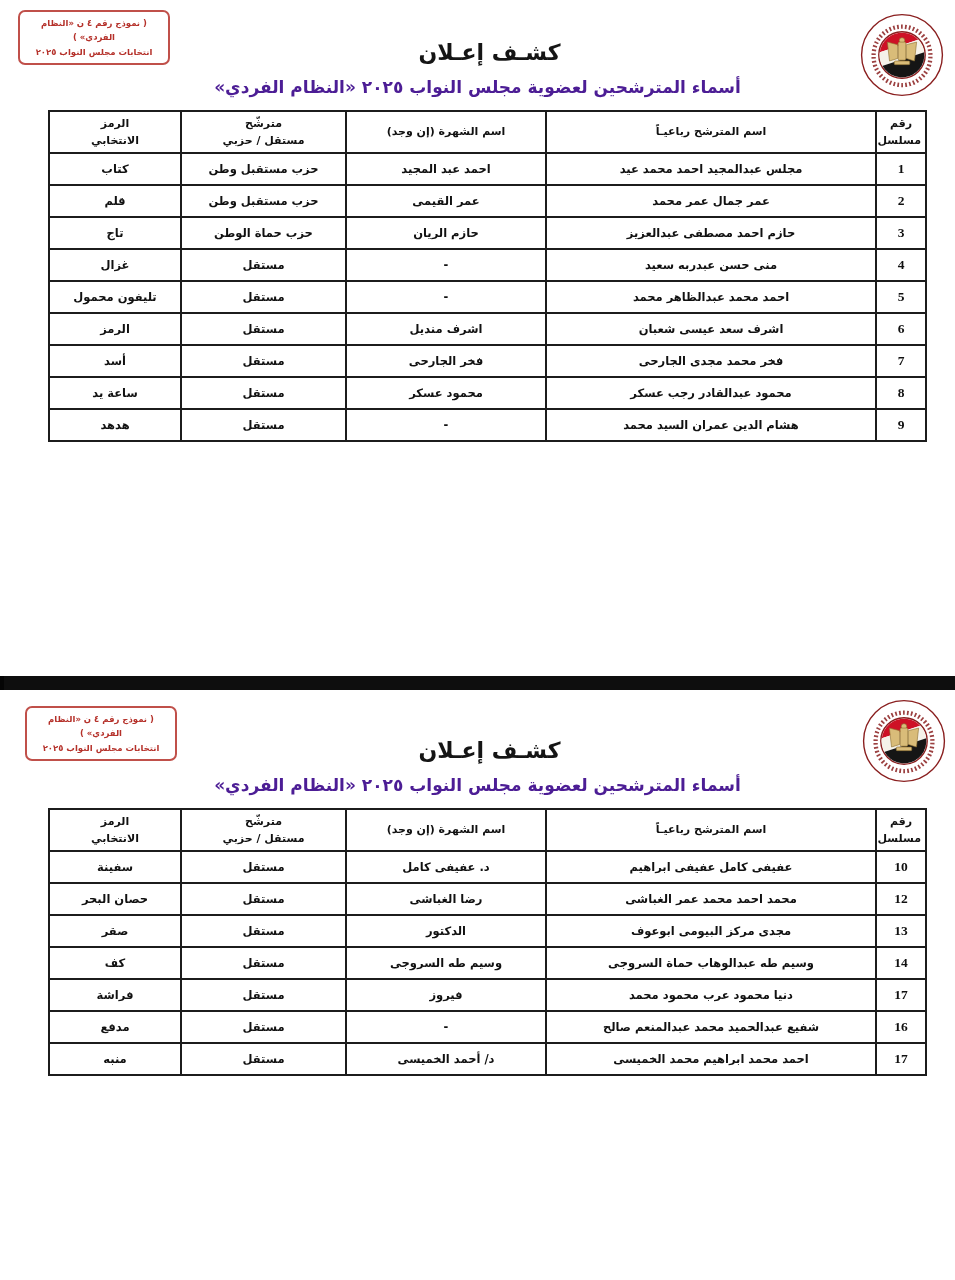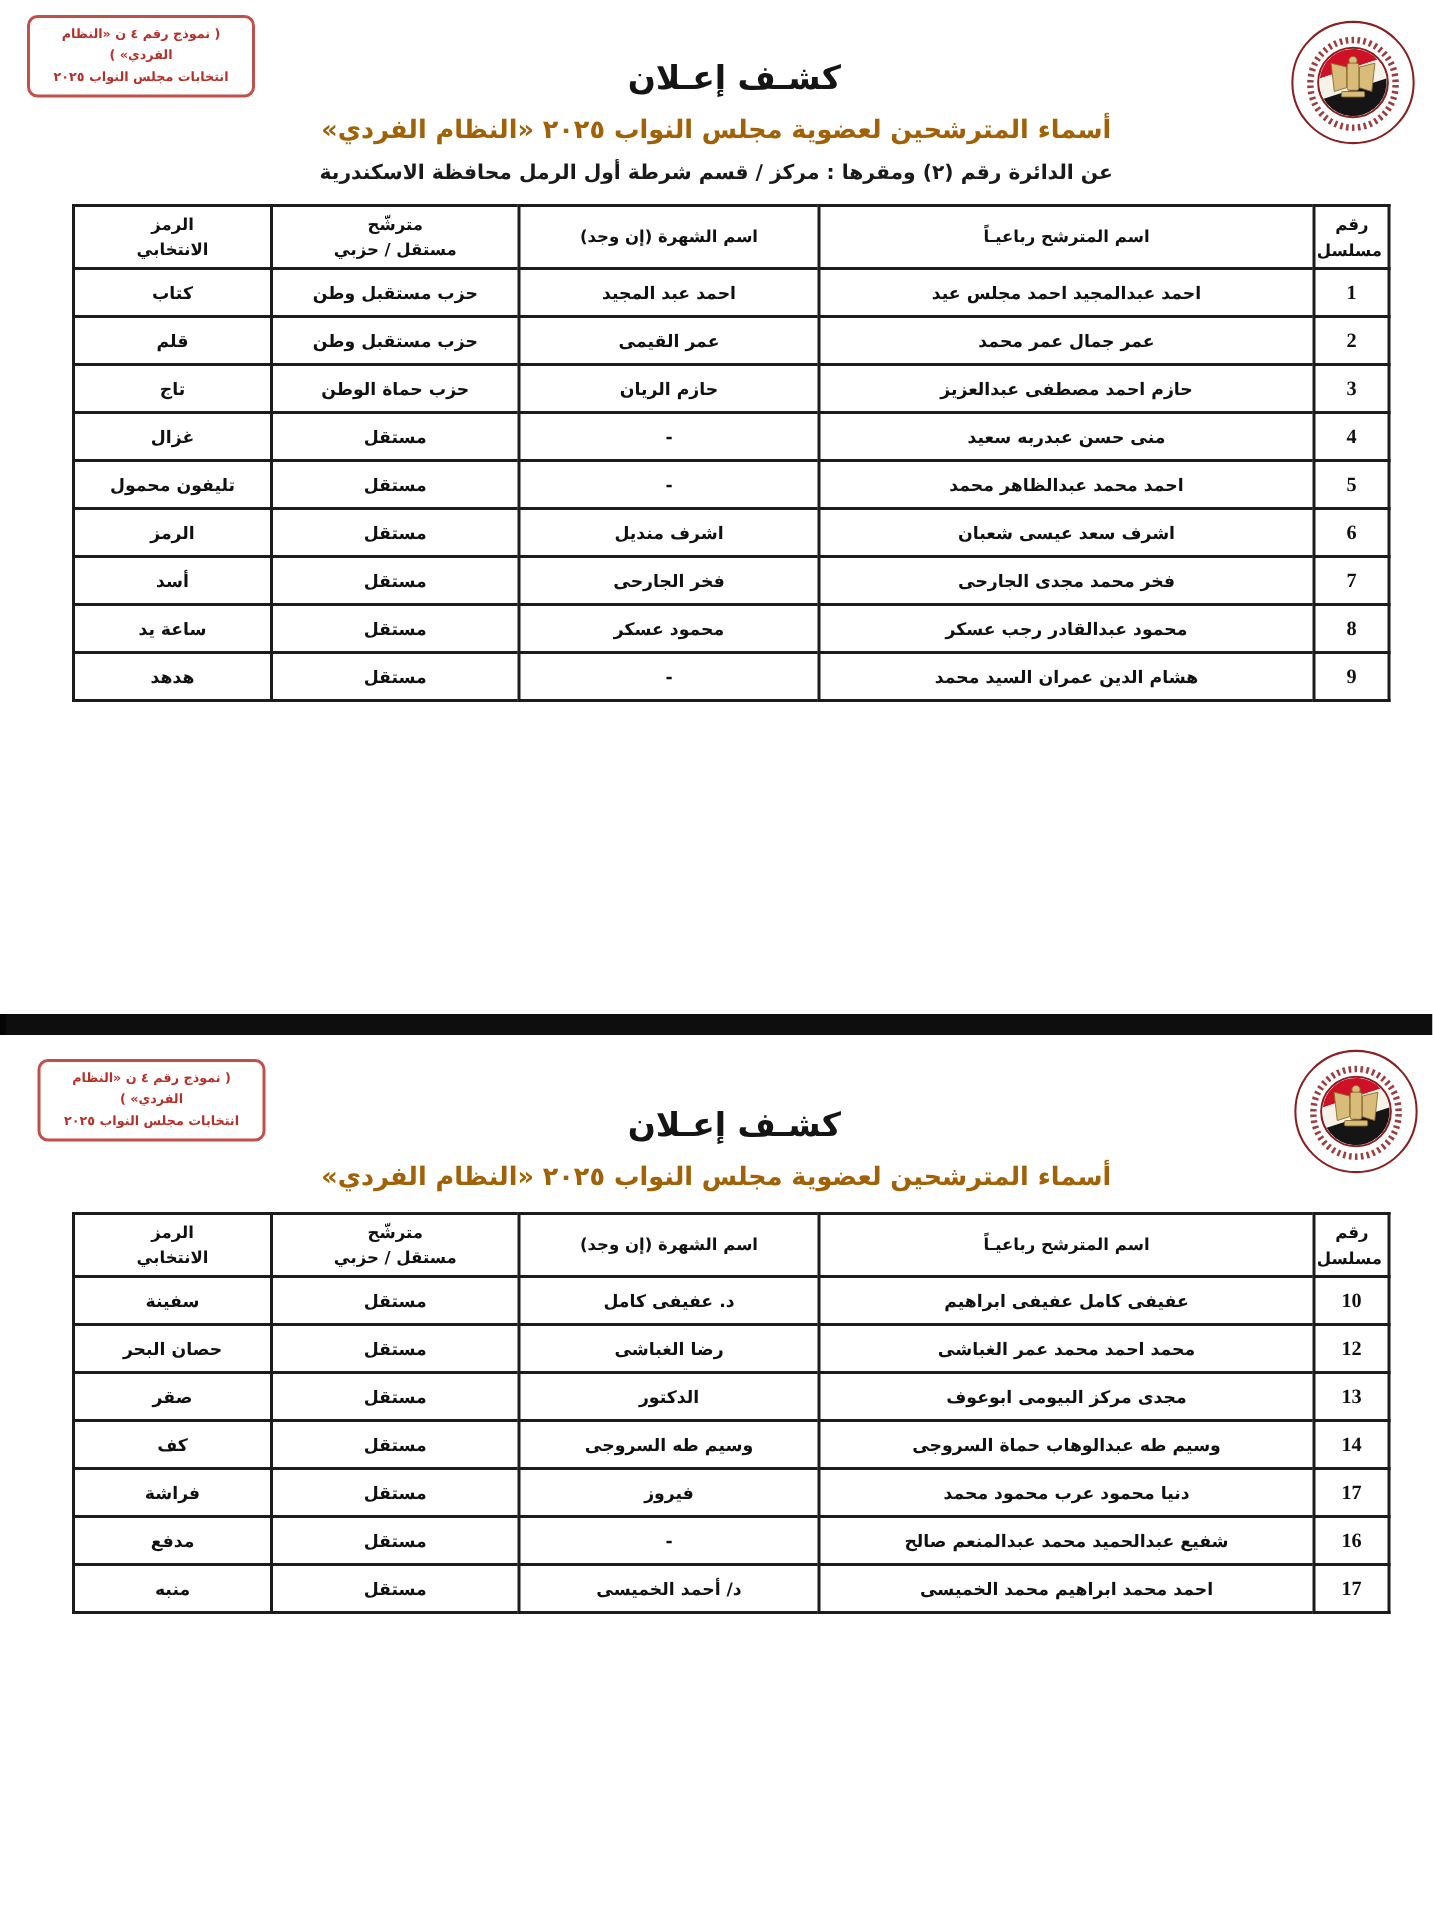--- a/index.html
+++ b/index.html
@@ -48,21 +48,21 @@
     direction:rtl;
     margin:0;
     padding-left:24px;
   }
   .page-1 .title{padding-top:40px;}
   .page-2 .title{padding-top:48px;}
   .subtitle{
     text-align:center;
     font-size:17px;
     font-weight:bold;
-    color:#a16207;
+    color:#4c1d95;
     direction:rtl;
     margin-top:12px;
   }
   .district{
     text-align:center;
     font-size:13.5px;
     font-weight:bold;
     color:#1a1a1a;
     direction:rtl;
     margin-top:10px;
@@ -135,21 +135,20 @@
           <rect x="45.5" y="35" width="9" height="21" rx="1.5"></rect>
           <path d="M45,38 L33,35 L35.5,57 L45,54 Z"></path>
           <path d="M55,38 L67,35 L64.5,57 L55,54 Z"></path>
           <rect x="41" y="57" width="18" height="4.2" rx="1"></rect>
         </g>
       </svg>
     </div>
 
     <h1 class="title">كشـف إعـلان</h1>
     <div class="subtitle">أسماء المترشحين لعضوية مجلس النواب ٢٠٢٥ «النظام الفردي»</div>
-    <div class="district">عن الدائرة رقم (٢)   ومقرها : مركز / قسم شرطة  أول الرمل   محافظة  الاسكندرية</div>
 
     <table class="candidates">
       <colgroup>
         <col style="width:50px">
           <col style="width:330px">
           <col style="width:200px">
           <col style="width:165px">
           <col style="width:132px">
       </colgroup>
       <thead>
@@ -160,21 +159,21 @@
           <th>اسم الشهرة (إن وجد)</th>
           <th>مترشّح
 مستقل / حزبي</th>
           <th>الرمز
 الانتخابي</th>
         </tr>
       </thead>
       <tbody>
           <tr>
             <td class="col-serial">1</td>
-            <td class="col-name">احمد عبدالمجيد احمد مجلس عيد</td>
+            <td class="col-name">مجلس عبدالمجيد احمد محمد عيد</td>
             <td class="col-alias">احمد عبد المجيد</td>
             <td class="col-party">حزب مستقبل وطن</td>
             <td class="col-symbol">كتاب</td>
           </tr>
           <tr>
             <td class="col-serial">2</td>
             <td class="col-name">عمر جمال عمر محمد</td>
             <td class="col-alias">عمر القيمى</td>
             <td class="col-party">حزب مستقبل وطن</td>
             <td class="col-symbol">قلم</td>

